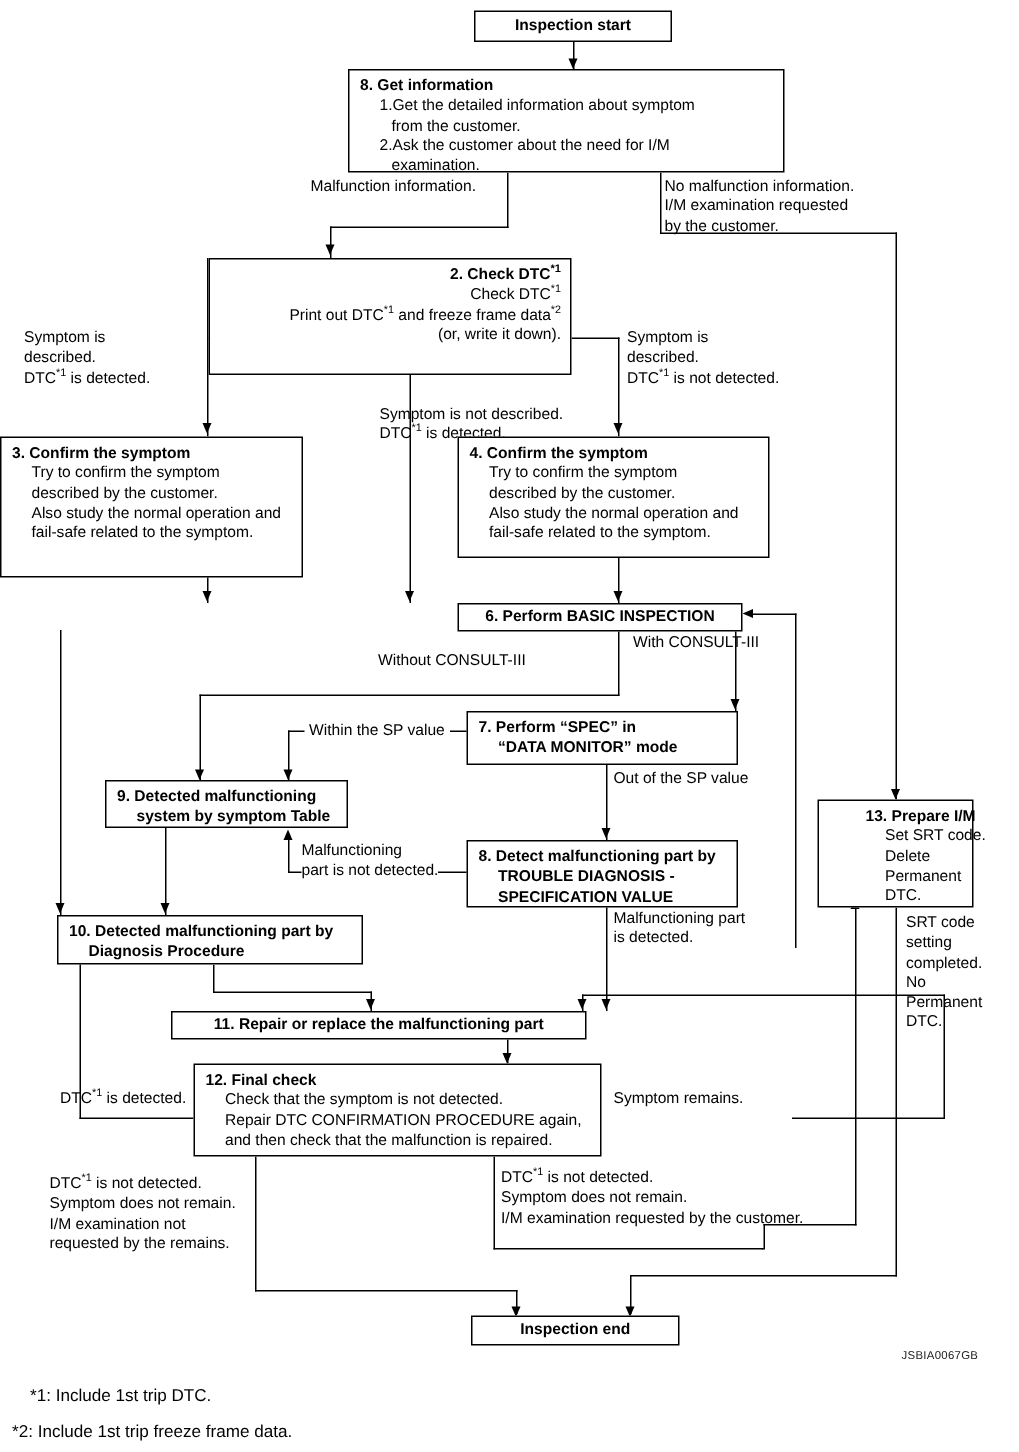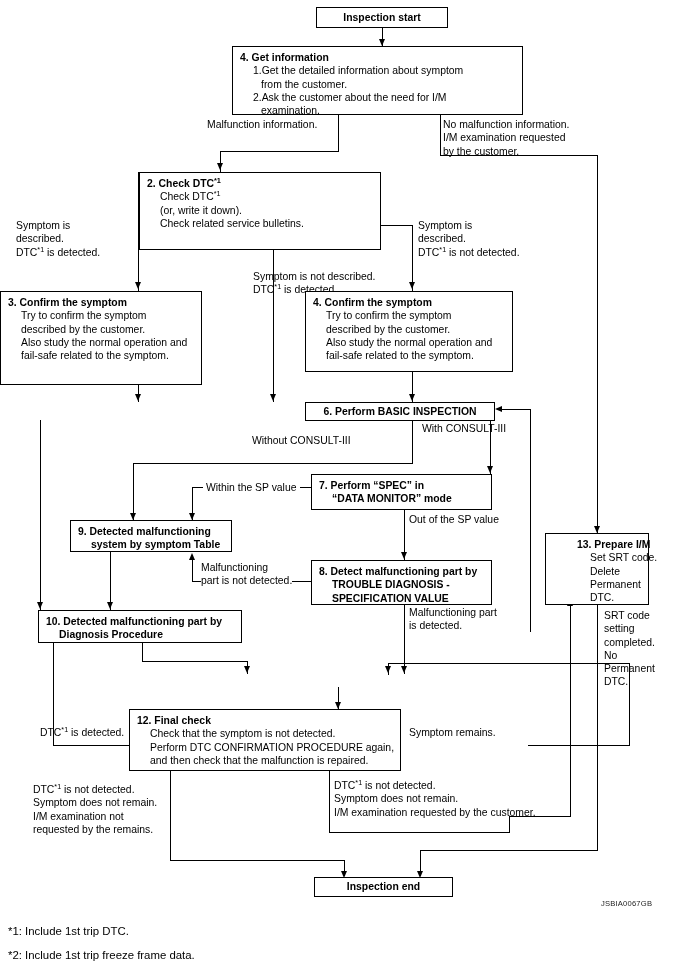--- a/index.html
+++ b/index.html
@@ -223,32 +223,32 @@
 
   <div class="v" style="left:530px; top:409px; height:223px;"></div>
   <div class="h" style="left:500px; top:409px; width:31px;"></div>
   <div class="arr left" style="left:495px; top:405.5px;"></div>
 
   <div class="box center" style="left:316px; top:7px; width:132px; height:21px;">
     <span class="bld">Inspection start</span>
   </div>
 
   <div class="box" style="left:232px; top:46px; width:291px; height:69px;">
-    <div class="hd">4. Get information</div>
+    <div class="hd">8. Get information</div>
     <div class="ln ind">1.Get the detailed information about symptom</div>
     <div class="ln ind2">from the customer.</div>
     <div class="ln ind">2.Ask the customer about the need for I/M</div>
     <div class="ln ind2">examination.</div>
   </div>
 
-  <div class="box" style="left:139px; top:172px; width:242px; height:78px;">
+  <div class="box" style="left:139px; top:172px; width:242px; height:78px;text-align:right;">
     <div class="hd"><span>2. Check DTC</span><sup class="fn">*1</sup></div>
     <div class="ln ind"><span>Check DTC</span><sup class="fnr">*1</sup></div>
+    <div class="ln ind"><span>Print out DTC</span><sup class="fnr">*1</sup><span> and freeze frame data</span><sup class="fnr">*2</sup></div>
     <div class="ln ind">(or, write it down).</div>
-    <div class="ln ind">Check related service bulletins.</div>
   </div>
 
   <div class="box" style="left:0; top:291px; width:202px; height:94px;">
     <div class="hd">3. Confirm the symptom</div>
     <div class="ln ind3">Try to confirm the symptom</div>
     <div class="ln ind3">described by the customer.</div>
     <div class="ln ind3">Also study the normal operation and</div>
     <div class="ln ind3">fail-safe related to the symptom.</div>
   </div>
 
@@ -279,25 +279,28 @@
   <div class="box" style="left:70px; top:520px; width:162px; height:32px;">
     <div class="hd">9. Detected malfunctioning</div>
     <div class="hd ind">system by symptom Table</div>
   </div>
 
   <div class="box" style="left:7px; top:610px; width:204px; height:33px;margin-left:31px;">
     <div class="hd">10. Detected malfunctioning part by</div>
     <div class="hd ind">Diagnosis Procedure</div>
   </div>
 
+  <div class="box center" style="left:114px; top:674px; width:277px; height:19px;">
+    <span class="bld">11. Repair or replace the malfunctioning part</span>
+  </div>
 
   <div class="box" style="left:129px; top:709px; width:272px; height:62px;">
     <div class="hd">12. Final check</div>
     <div class="ln ind">Check that the symptom is not detected.</div>
-    <div class="ln ind">Perform DTC CONFIRMATION PROCEDURE again,</div>
+    <div class="ln ind">Repair DTC CONFIRMATION PROCEDURE again,</div>
     <div class="ln ind">and then check that the malfunction is repaired.</div>
   </div>
 
   <div class="box" style="left:545px; top:533px; width:104px; height:72px;padding-left:31px;">
     <div class="hd">13. Prepare I/M</div>
     <div class="ln ind">Set SRT code.</div>
     <div class="ln ind">Delete</div>
     <div class="ln ind">Permanent</div>
     <div class="ln ind">DTC.</div>
   </div>
@@ -372,16 +375,16 @@
   </div>
 
   <div class="lbl" style="left:334px; top:779px;">
     <div><span>DTC</span><sup class="fnr">*1</sup><span> is not detected.</span></div>
     <div>Symptom does not remain.</div>
     <div>I/M examination requested by the customer.</div>
   </div>
 
   <div class="refcode" style="left:601px; top:899px;">JSBIA0067GB</div>
 
-  <div class="footnote" style="left:8px; top:925px;text-align:center;">*1: Include 1st trip DTC.</div>
+  <div class="footnote" style="left:20px; top:925px;text-align:center;">*1: Include 1st trip DTC.</div>
   <div class="footnote" style="left:8px; top:949px;">*2: Include 1st trip freeze frame data.</div>
 
 </div>
 
 </body></html>

